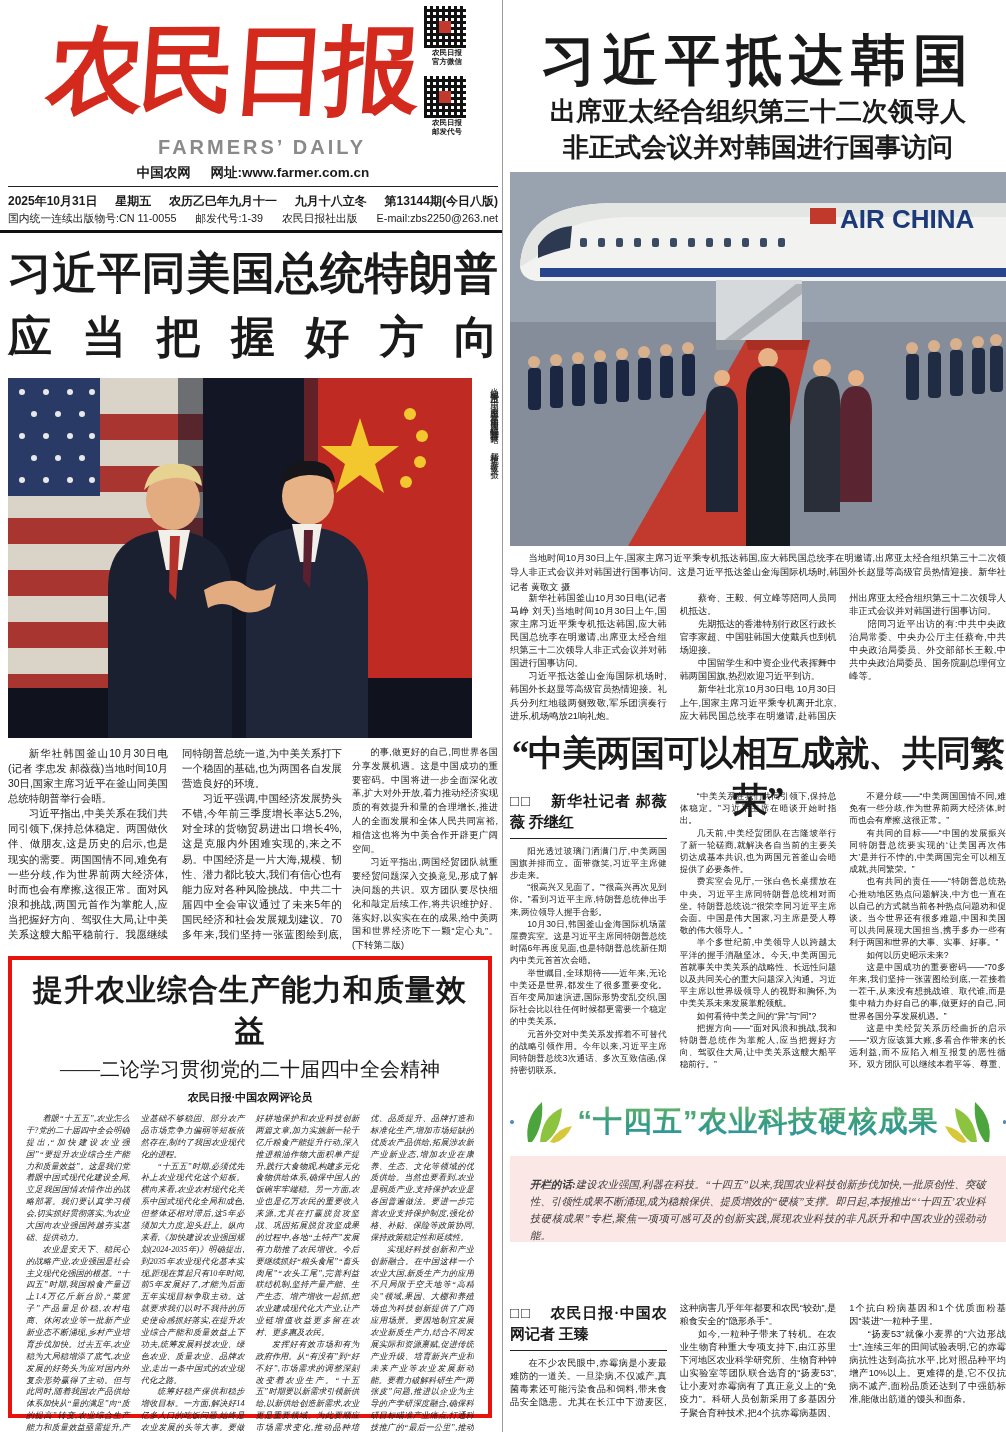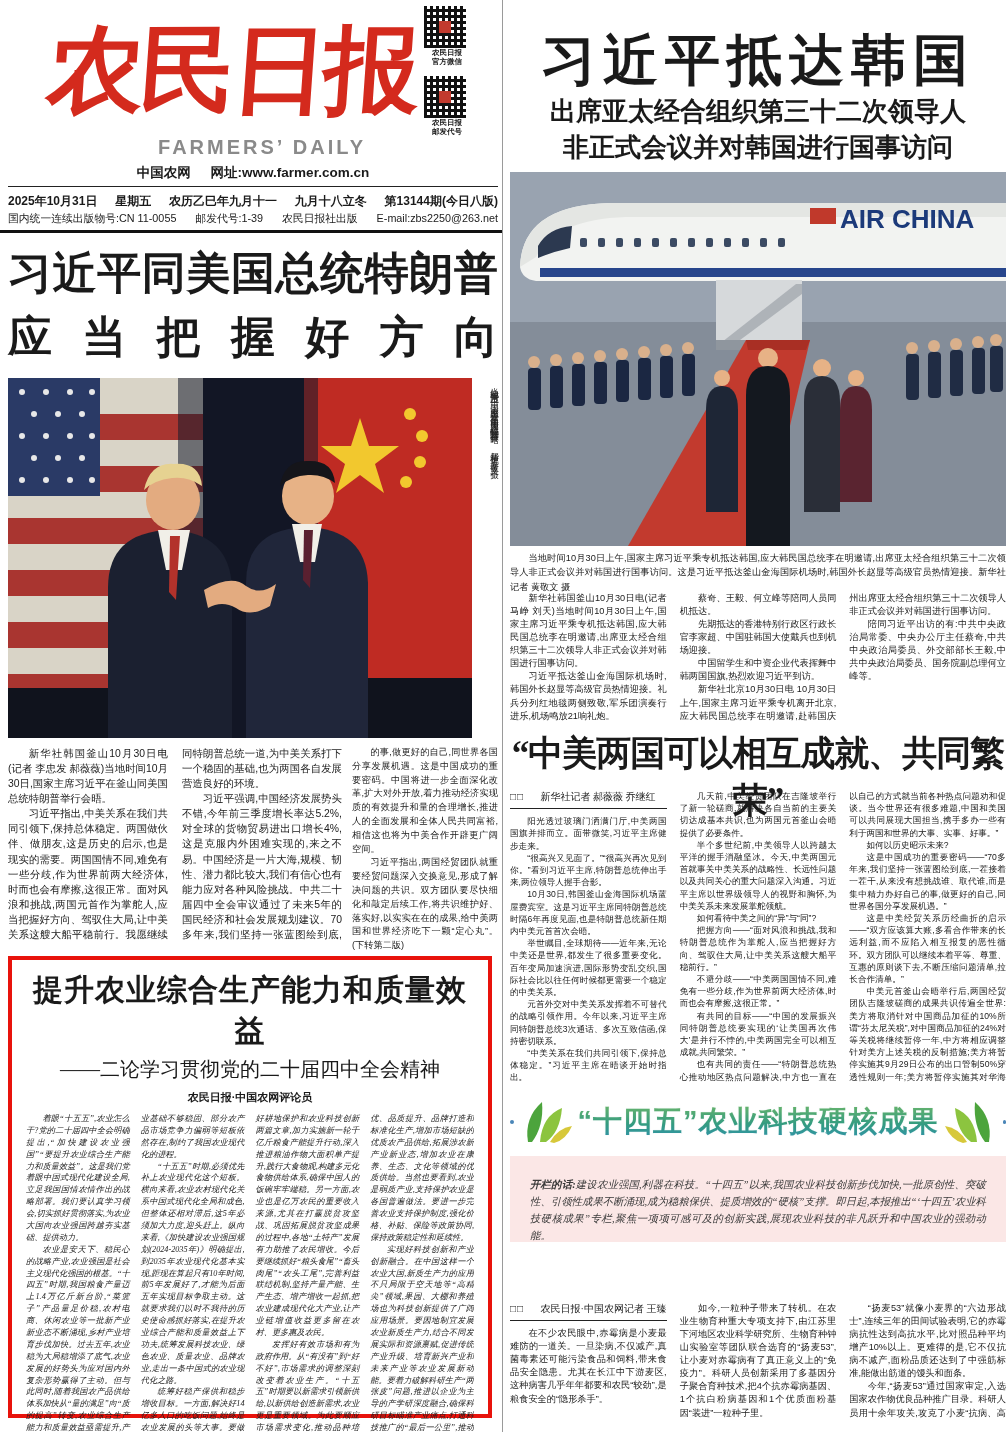--- a/index.html
+++ b/index.html
@@ -56,21 +56,21 @@
         line-height:1.38;text-align:center;}
   .photo-r{left:510px;top:172px;width:496px;height:374px;background:#8f9aa8;}
   .cap-r{left:510px;top:551px;width:496px;height:36px;font-size:9.2px;line-height:1.55;
         text-align:justify;text-indent:2em;}
   .art-r1{left:510px;top:592px;width:496px;height:144px;column-count:3;column-gap:13px;
         font-size:9.2px;line-height:1.42;text-align:justify;overflow:hidden;}
   .hl-summit{left:510px;top:730px;width:496px;text-align:center;font-family:"Liberation Serif",serif;
         font-weight:bold;font-size:35px;letter-spacing:-1px;}
   .summit-body{left:510px;top:790px;width:496px;height:294px;column-count:3;column-gap:13px;
         font-size:8.6px;line-height:1.42;text-align:justify;overflow:hidden;}
-  .byline-row{font-size:10px;font-weight:normal;border-bottom:1.5px solid #222;
+  .byline-row{font-size:15px;font-weight:bold;border-bottom:1.5px solid #222;
         padding-bottom:4px;margin-bottom:6px;font-family:"Liberation Serif",serif;}
   .byline-row .mark{font-family:"Liberation Sans",sans-serif;letter-spacing:1px;margin-right:14px;}
   
   .banner{left:510px;top:1094px;width:496px;height:56px;display:flex;align-items:center;gap:6px;}
   .banner .line{flex:1;height:4px;background:#4a86b8;border-radius:2px;}
   .banner .title{font-weight:900;font-size:29px;letter-spacing:1px;white-space:nowrap;
         background:linear-gradient(180deg,#7cc14f 0%,#2f9e6e 55%,#2a8fb0 100%);
         -webkit-background-clip:text;background-clip:text;color:transparent;
         text-shadow:0 0 1px rgba(70,150,190,.25);}
   .introbox{left:510px;top:1156px;width:496px;height:86px;background:#fbe7e6;
@@ -336,20 +336,21 @@
       <span class="mark">□□</span>
       <span>新华社记者 郝薇薇 乔继红</span>
     </div>
   <p class="para">阳光透过玻璃门洒满门厅,中美两国国旗并排而立。面带微笑,习近平主席健步走来。</p>
       <p class="para">“很高兴又见面了。”“很高兴再次见到你。”看到习近平主席,特朗普总统伸出手来,两位领导人握手合影。</p>
       <p class="para">10月30日,韩国釜山金海国际机场蓝屋费宾室。这是习近平主席同特朗普总统时隔6年再度见面,也是特朗普总统新任期内中美元首首次会晤。</p>
       <p class="para">举世瞩目,全球期待——近年来,无论中美还是世界,都发生了很多重要变化。百年变局加速演进,国际形势变乱交织,国际社会比以往任何时候都更需要一个稳定的中美关系。</p>
       <p class="para">元首外交对中美关系发挥着不可替代的战略引领作用。今年以来,习近平主席同特朗普总统3次通话、多次互致信函,保持密切联系。</p>
       <p class="para">“中美关系在我们共同引领下,保持总体稳定。”习近平主席在晤谈开始时指出。</p>
       <p class="para">几天前,中美经贸团队在吉隆坡举行了新一轮磋商,就解决各自当前的主要关切达成基本共识,也为两国元首釜山会晤提供了必要条件。</p>
+      <p class="para">费宾室会见厅,一张白色长桌摆放在中央。习近平主席同特朗普总统相对而坐。特朗普总统说:“很荣幸同习近平主席会面。中国是伟大国家,习主席是受人尊敬的伟大领导人。”</p>
       <p class="para">半个多世纪前,中美领导人以跨越太平洋的握手消融坚冰。今天,中美两国元首就事关中美关系的战略性、长远性问题以及共同关心的重大问题深入沟通。习近平主席以世界级领导人的视野和胸怀,为中美关系未来发展掌舵领航。</p>
       <p class="para">如何看待中美之间的“异”与“同”?</p>
       <p class="para">把握方向——“面对风浪和挑战,我和特朗普总统作为掌舵人,应当把握好方向、驾驭住大局,让中美关系这艘大船平稳前行。”</p>
       <p class="para">不避分歧——“中美两国国情不同,难免有一些分歧,作为世界前两大经济体,时而也会有摩擦,这很正常。”</p>
       <p class="para">有共同的目标——“中国的发展振兴同特朗普总统要实现的‘让美国再次伟大’是并行不悖的,中美两国完全可以相互成就,共同繁荣。”</p>
       <p class="para">也有共同的责任——“特朗普总统热心推动地区热点问题解决,中方也一直在以自己的方式就当前各种热点问题劝和促谈。当今世界还有很多难题,中国和美国可以共同展现大国担当,携手多办一些有利于两国和世界的大事、实事、好事。”</p>
       <p class="para">如何以历史昭示未来?</p>
       <p class="para">这是中国成功的重要密码——“70多年来,我们坚持一张蓝图绘到底,一茬接着一茬干,从来没有想挑战谁、取代谁,而是集中精力办好自己的事,做更好的自己,同世界各国分享发展机遇。”</p>
       <p class="para">这是中美经贸关系历经曲折的启示——“双方应该算大账,多看合作带来的长远利益,而不应陷入相互报复的恶性循环。双方团队可以继续本着平等、尊重、互惠的原则谈下去,不断压缩问题清单,拉长合作清单。”</p>
       <p class="para">中美元首釜山会晤举行后,两国经贸团队吉隆坡磋商的成果共识传遍全世界:美方将取消针对中国商品加征的10%所谓“芬太尼关税”,对中国商品加征的24%对等关税将继续暂停一年,中方将相应调整针对美方上述关税的反制措施;美方将暂停实施其9月29日公布的出口管制50%穿透性规则一年;美方将暂停实施其对华海事、物流和造船业301调查措施一年……(下转第二版)</p>

